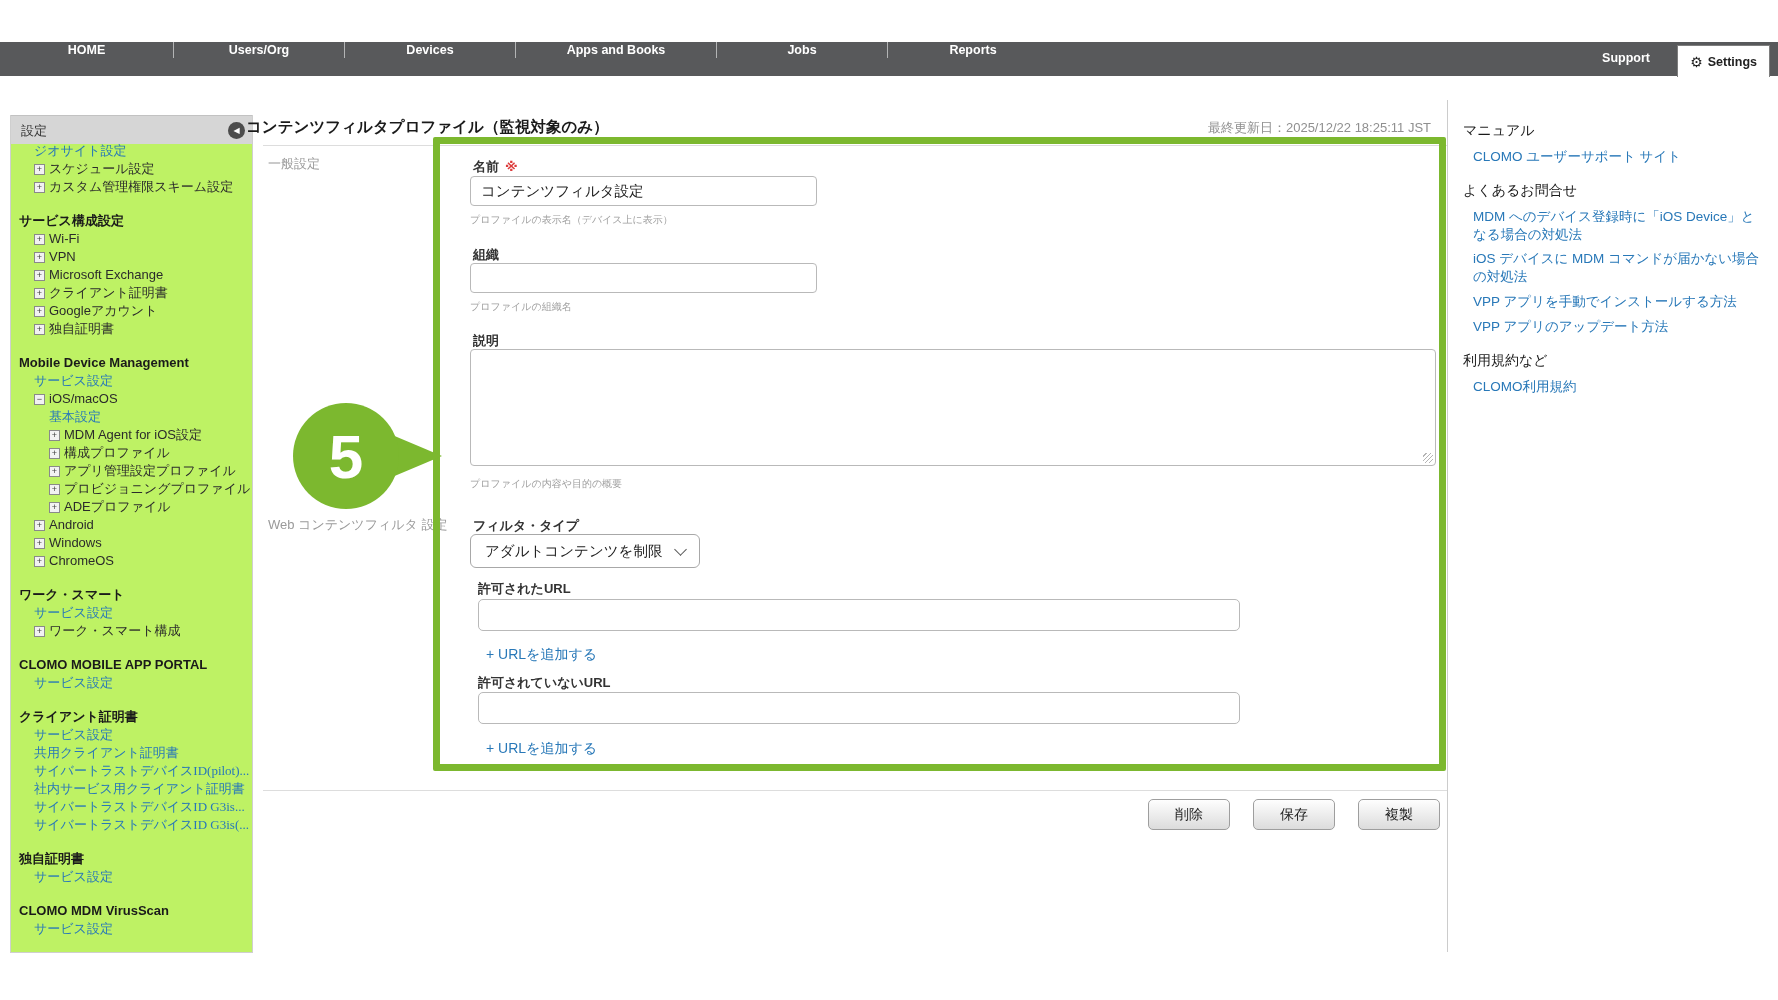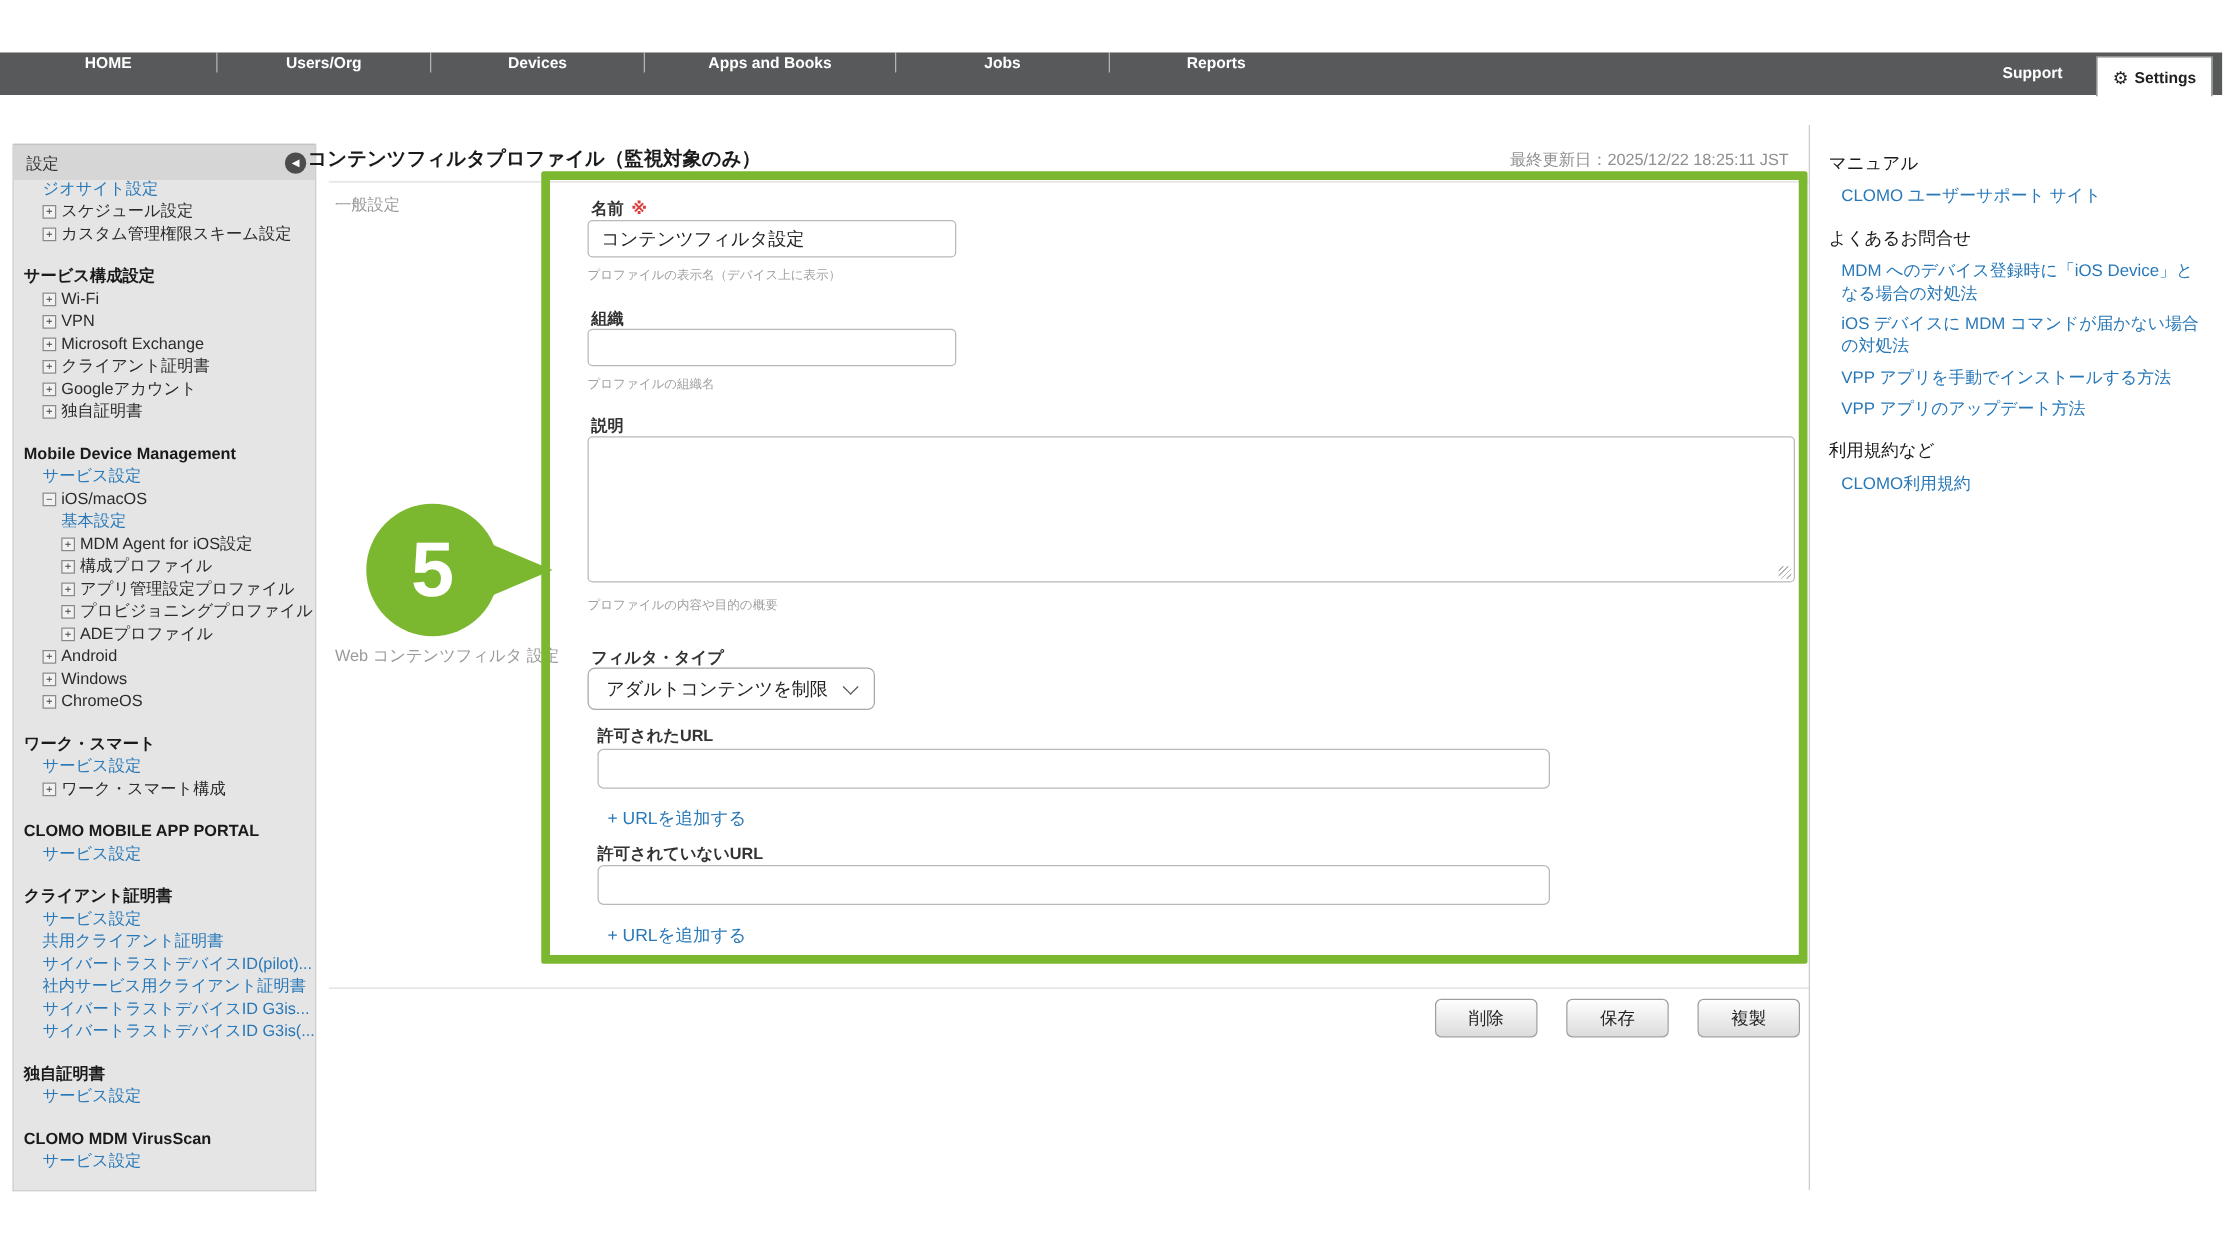--- a/index.html
+++ b/index.html
@@ -13,33 +13,33 @@
              border-right:1px solid rgba(255,255,255,.55);height:16px;line-height:16px;cursor:pointer;}
   .topnav li:nth-child(1){width:173px;}
   .topnav li:nth-child(4){width:200px;}
   .topnav li:nth-child(6){border-right:none;}
   .nav-support{position:absolute;right:128px;top:9px;color:#fff;font-size:12.5px;font-weight:bold;cursor:pointer;}
   .settings-tab{position:absolute;right:8px;top:3px;height:31px;background:#fff;border:1px solid #7e7e7e;border-bottom:none;
                 display:flex;align-items:center;padding:0 12px;gap:5px;font-size:12.5px;font-weight:bold;color:#222;cursor:pointer;}
   .settings-tab .gear{font-size:14px;line-height:14px;color:#222;}
 
   
-  .sidebar{position:absolute;left:10px;top:115px;width:243px;height:838px;background:#e5e5e5;
+  .sidebar{position:absolute;left:10px;top:115px;width:243px;height:838px;background:#bef264;
            border:1px solid #cfcfcf;border-top:none;box-sizing:border-box;}
   .sb-header{position:relative;height:29px;background:#d6d6d6;border-top:1px solid #c2c2c2;
              font-size:13px;color:#333;line-height:29px;padding-left:10px;box-sizing:border-box;}
   .collapse{position:absolute;right:7px;top:6px;width:17px;height:17px;border-radius:50%;background:#4c4c4c;
             text-align:center;cursor:pointer;}
   .collapse .arrow{color:#fff;font-size:8px;line-height:17px;display:block;}
   .tree{overflow:hidden;height:803px;padding-top:2px;}
   .trow{height:18px;line-height:18px;font-size:13px;white-space:nowrap;display:flex;align-items:center;}
   .trow:first-child{margin-top:-4px;}
   .t-spacer{height:16px;}
   .t-section{color:#1a1a1a;font-weight:bold;}
-  .t-link{color:#2878b8;cursor:pointer;}
+  .t-link{color:#2878b8;cursor:pointer;font-family:Liberation Serif, serif;}
   .t-item{color:#2b2b2b;cursor:pointer;}
   .ind0{padding-left:8px;}
   .ind1{padding-left:23px;}
   .ind2{padding-left:38px;}
   .expbox{display:inline-block;width:9px;height:9px;border:1px solid #8a8a8a;background:#f2f2f2;color:#444;
           font-size:9px;line-height:8px;text-align:center;margin-right:4px;flex:0 0 auto;box-sizing:content-box;}
 
   
   .page-title{position:absolute;left:246px;top:117px;font-size:15.5px;font-weight:bold;color:#1a1a1a;}
   .updated{position:absolute;right:347px;top:119px;font-size:13px;color:#8f8f8f;}
@@ -55,21 +55,21 @@
   .balloon-tri{position:absolute;left:378px;top:429px;width:0;height:0;
                border-top:27px solid transparent;border-bottom:27px solid transparent;border-left:64px solid #7cb82f;}
   .balloon-circle{position:absolute;left:293px;top:403px;width:106px;height:106px;border-radius:50%;background:#7cb82f;
                   color:#fff;font-size:62px;font-weight:bold;display:flex;align-items:center;justify-content:center;}
 
   .flabel{position:absolute;left:473px;font-size:13px;font-weight:bold;color:#333;}
   .req{color:#dd3c3c;font-weight:bold;margin-left:6px;}
   .fcaption{position:absolute;left:470px;font-size:10px;color:#a0a0a0;}
   .tinput{position:absolute;left:470px;height:30px;border:1px solid #b9b9b9;border-radius:4px;box-sizing:border-box;
           font-family:inherit;font-size:14.5px;color:#222;padding:0 10px;outline:none;background:#fff;}
-  .w-small{width:295px;}
+  .w-small{width:347px;}
   .lbl-name{top:158px;} .inp-name{top:176px;} .cap-name{top:213px;}
   .lbl-org{top:246px;}  .inp-org{top:263px;}  .cap-org{top:300px;}
   .lbl-desc{top:332px;}
   .txt-desc{position:absolute;left:470px;top:349px;width:966px;height:117px;border:1px solid #b9b9b9;border-radius:4px;
             box-sizing:border-box;resize:none;font-family:inherit;font-size:14px;padding:8px 10px;outline:none;}
   .grip{position:absolute;left:1423px;top:453px;width:10px;height:10px;z-index:2;
         background:repeating-linear-gradient(135deg,transparent 0 2px,#b5b5b5 2px 3px);}
   .cap-desc{top:477px;}
   .lbl-ftype{top:517px;}
   .select{position:absolute;left:470px;top:534px;width:230px;height:34px;border:1px solid #a8a8a8;border-radius:6px;

